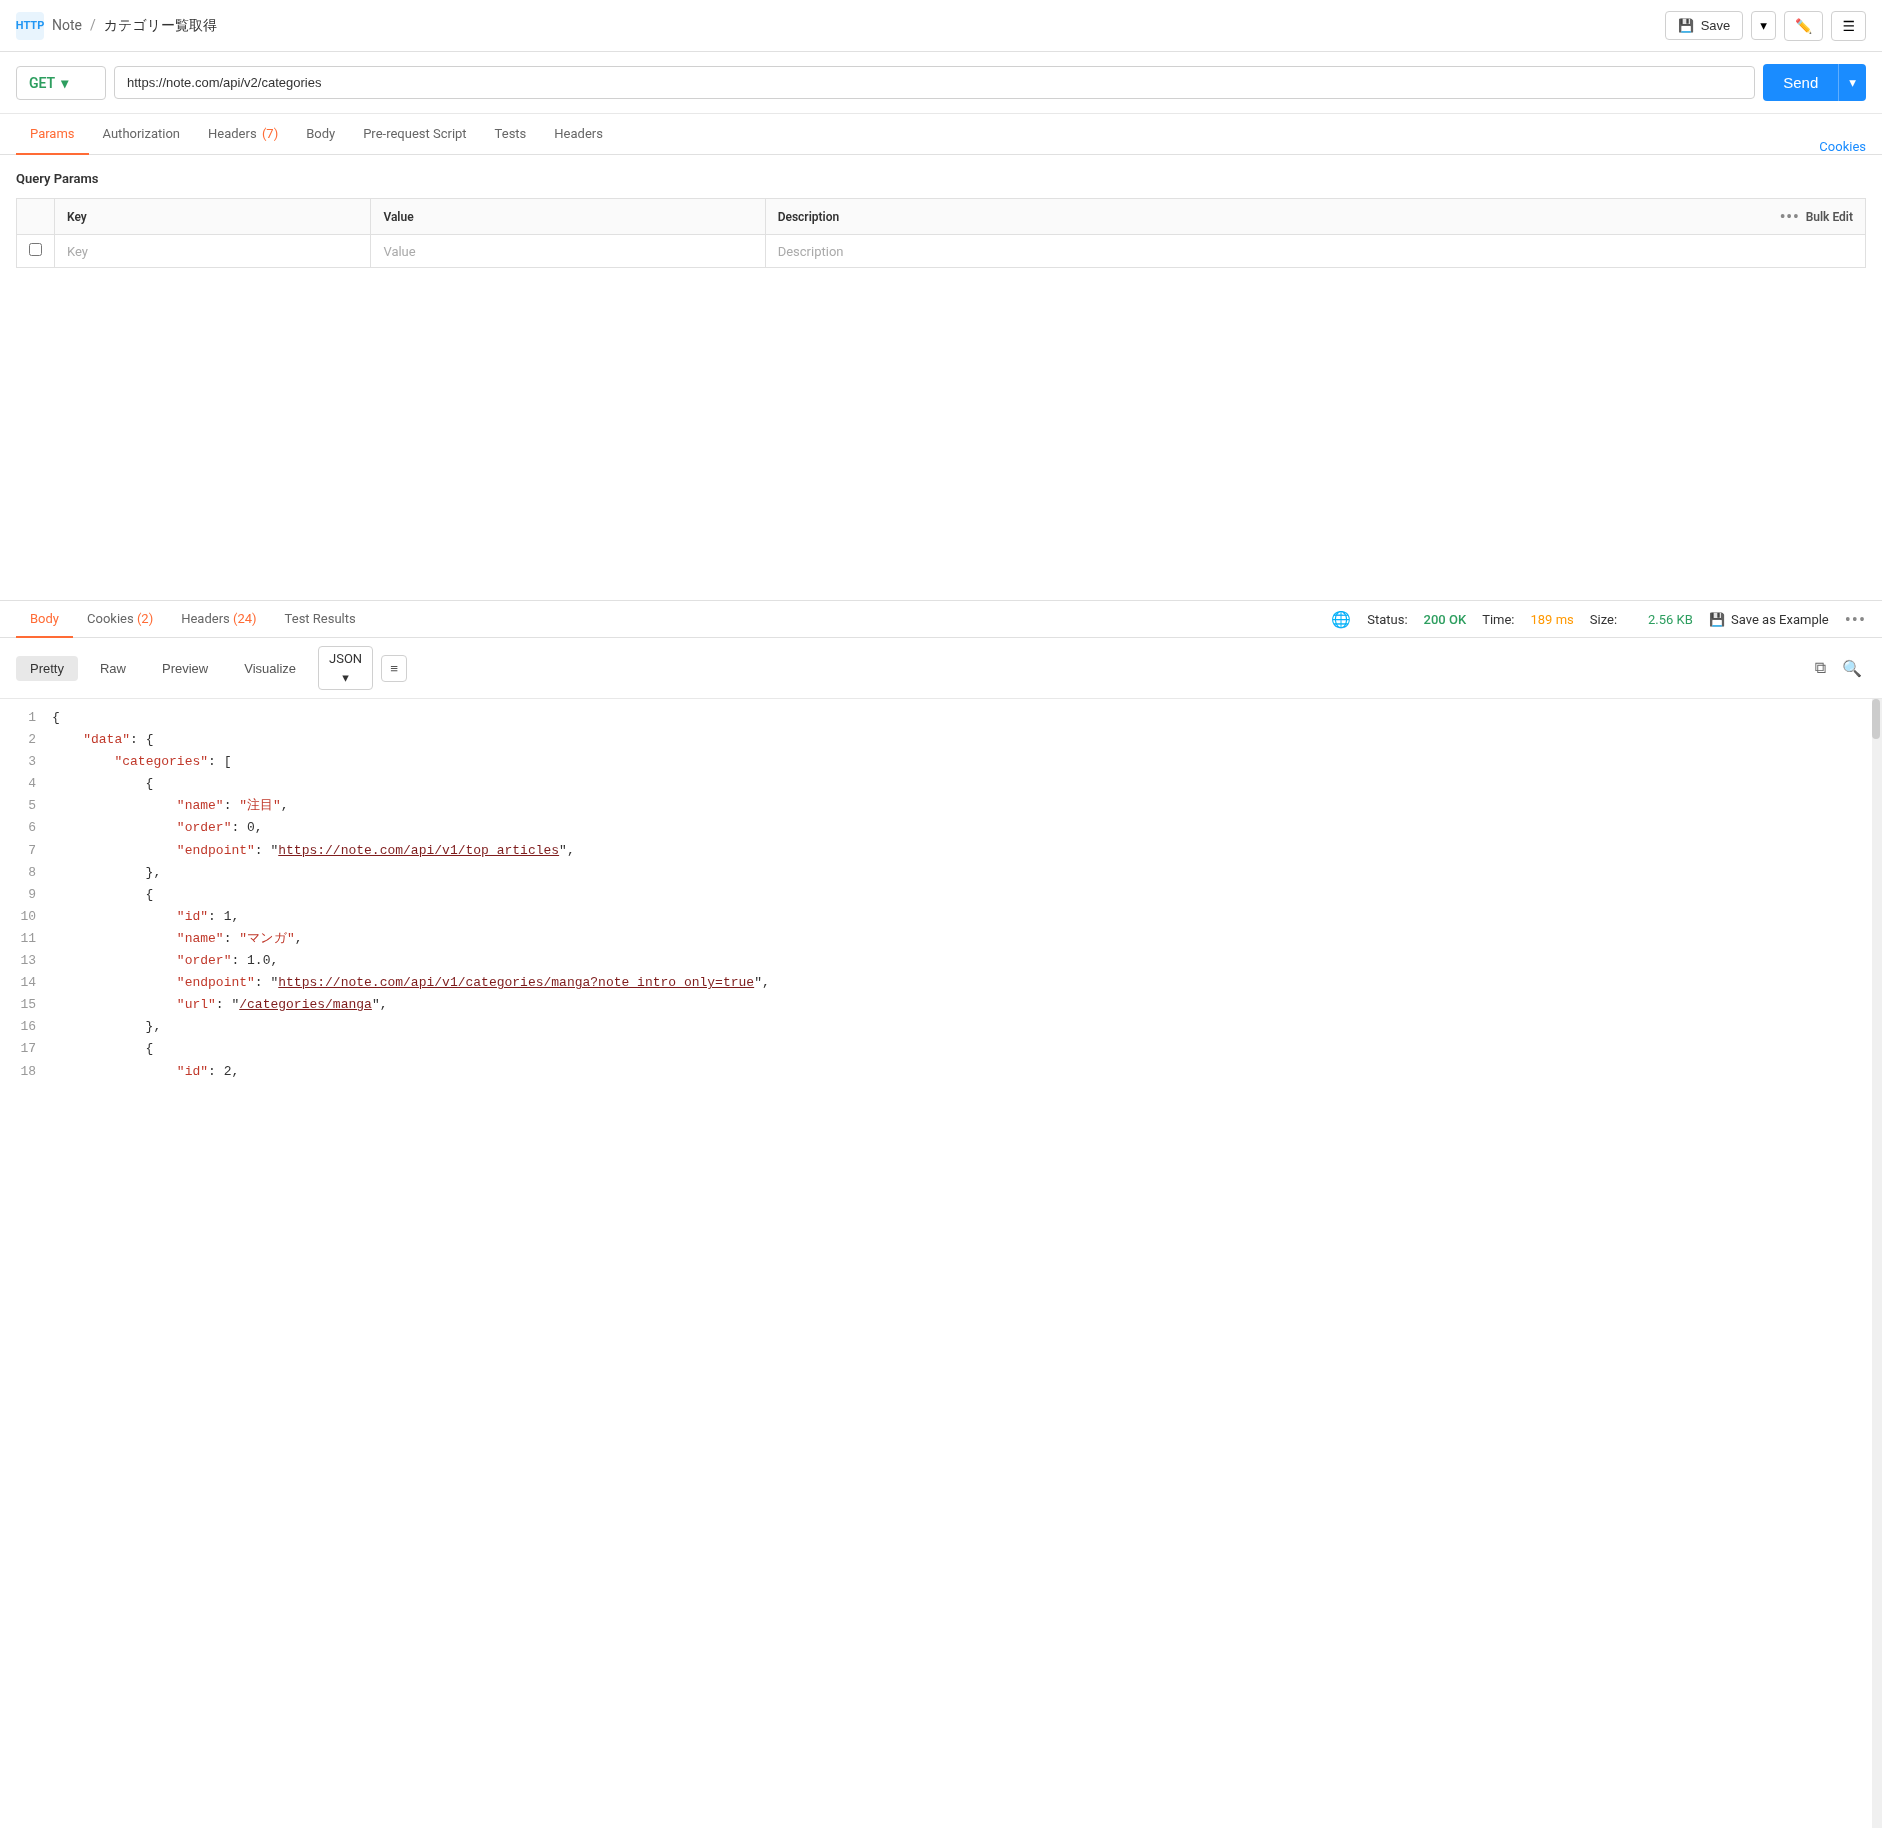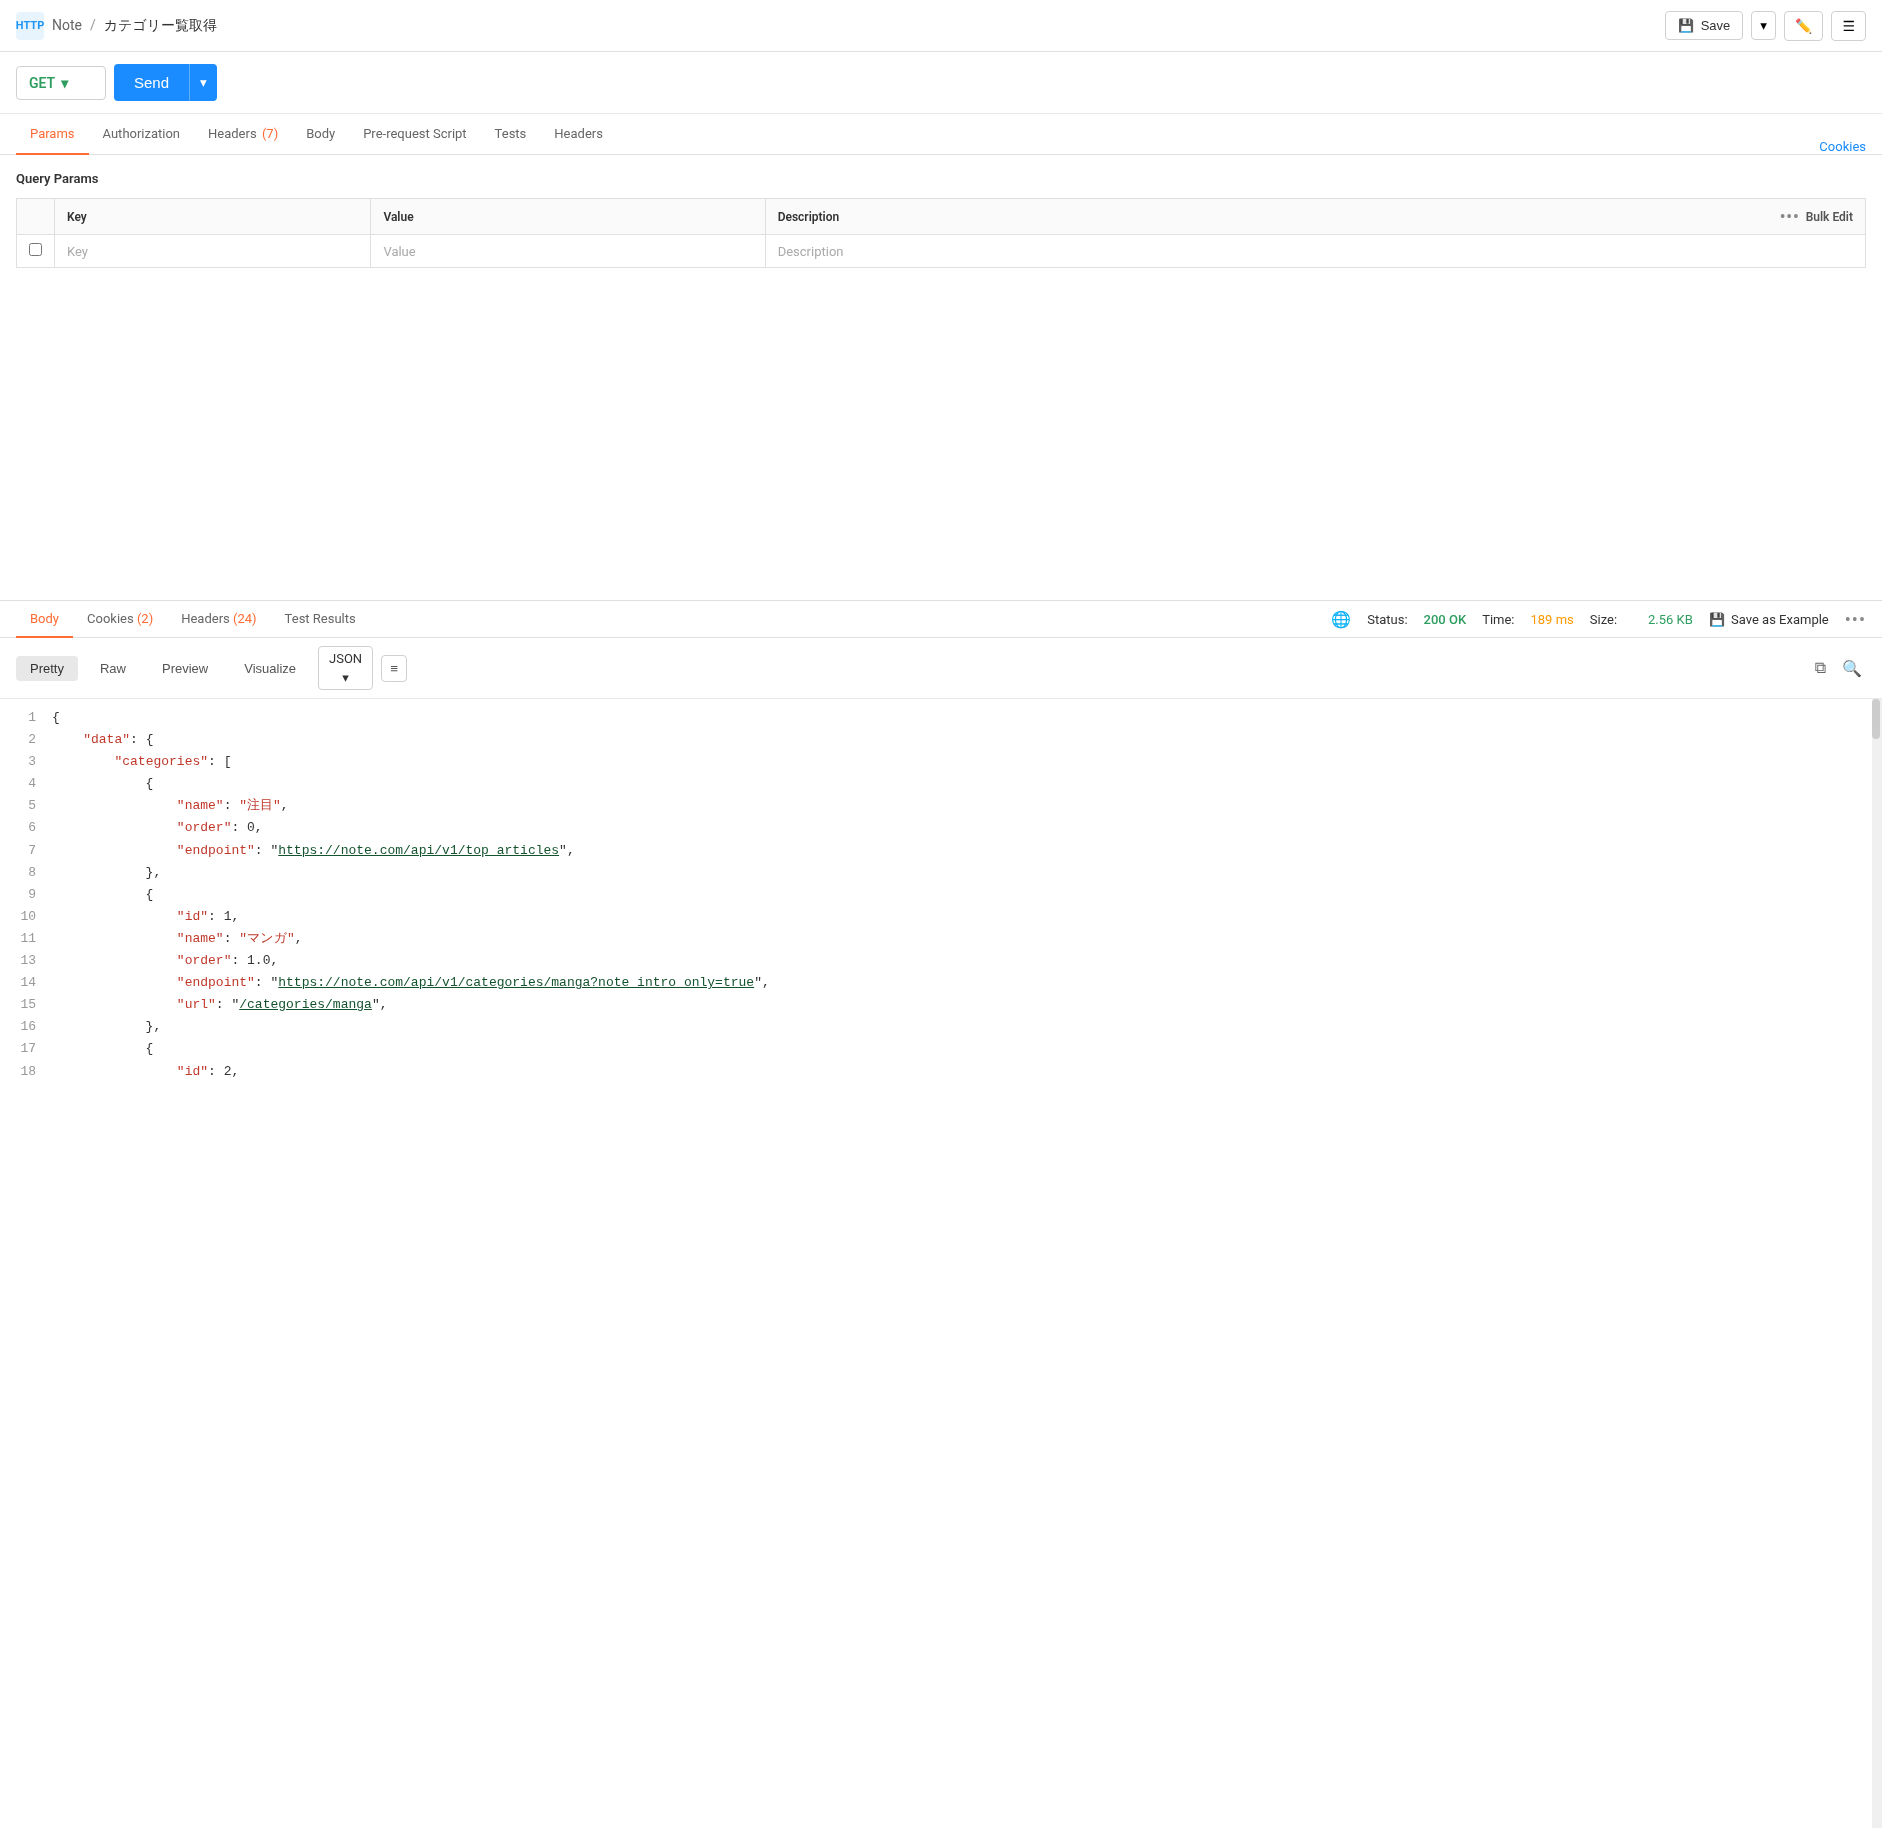--- a/index.html
+++ b/index.html
@@ -63,21 +63,21 @@
     .response-tools { margin-left: auto; display: flex; gap: 8px; }
     .tool-btn { background: none; border: none; cursor: pointer; color: #666; font-size: 16px; padding: 4px; }
 
     
     .json-viewer { flex: 1; overflow-y: auto; padding: 8px 16px; font-family: 'Courier New', 'Menlo', monospace; font-size: 13px; line-height: 1.7; background: #fff; }
     .line { display: flex; }
     .line-num { width: 36px; color: #999; text-align: right; padding-right: 16px; user-select: none; flex-shrink: 0; }
     .line-content { color: #333; }
     .json-key { color: #c0392b; }
     .json-string { color: #c0392b; }
-    .json-link { color: #14532d; text-decoration: underline; cursor: pointer; }
+    .json-link { color: #7f1d1d; text-decoration: underline; cursor: pointer; }
     .json-num { color: #333; }
     .json-bracket { color: #333; }
 
     .scrollbar-track { position: absolute; right: 0; top: 0; bottom: 0; width: 8px; background: #f0f0f0; }
     .scrollbar-thumb { position: absolute; top: 0; width: 8px; height: 40px; background: #ccc; border-radius: 4px; }
   </style>
 </head>
 <body>
 
 <div class="header">
@@ -106,20 +106,21 @@
       <span>☰</span>
     </button>
   </div>
 </div>
 
 <div class="url-bar">
   <div class="method-select">
     <span>GET</span>
     <span>▾</span>
   </div>
+  <input class="url-input" type="text" value="https://note.com/api/v2/categories" style="">
   <div class="send-group">
     <button class="btn-send">Send</button>
     <button class="btn-send-chevron">
       <span>▾</span>
     </button>
   </div>
 </div>
 
 <div class="tabs">
   <div class="tab active">

